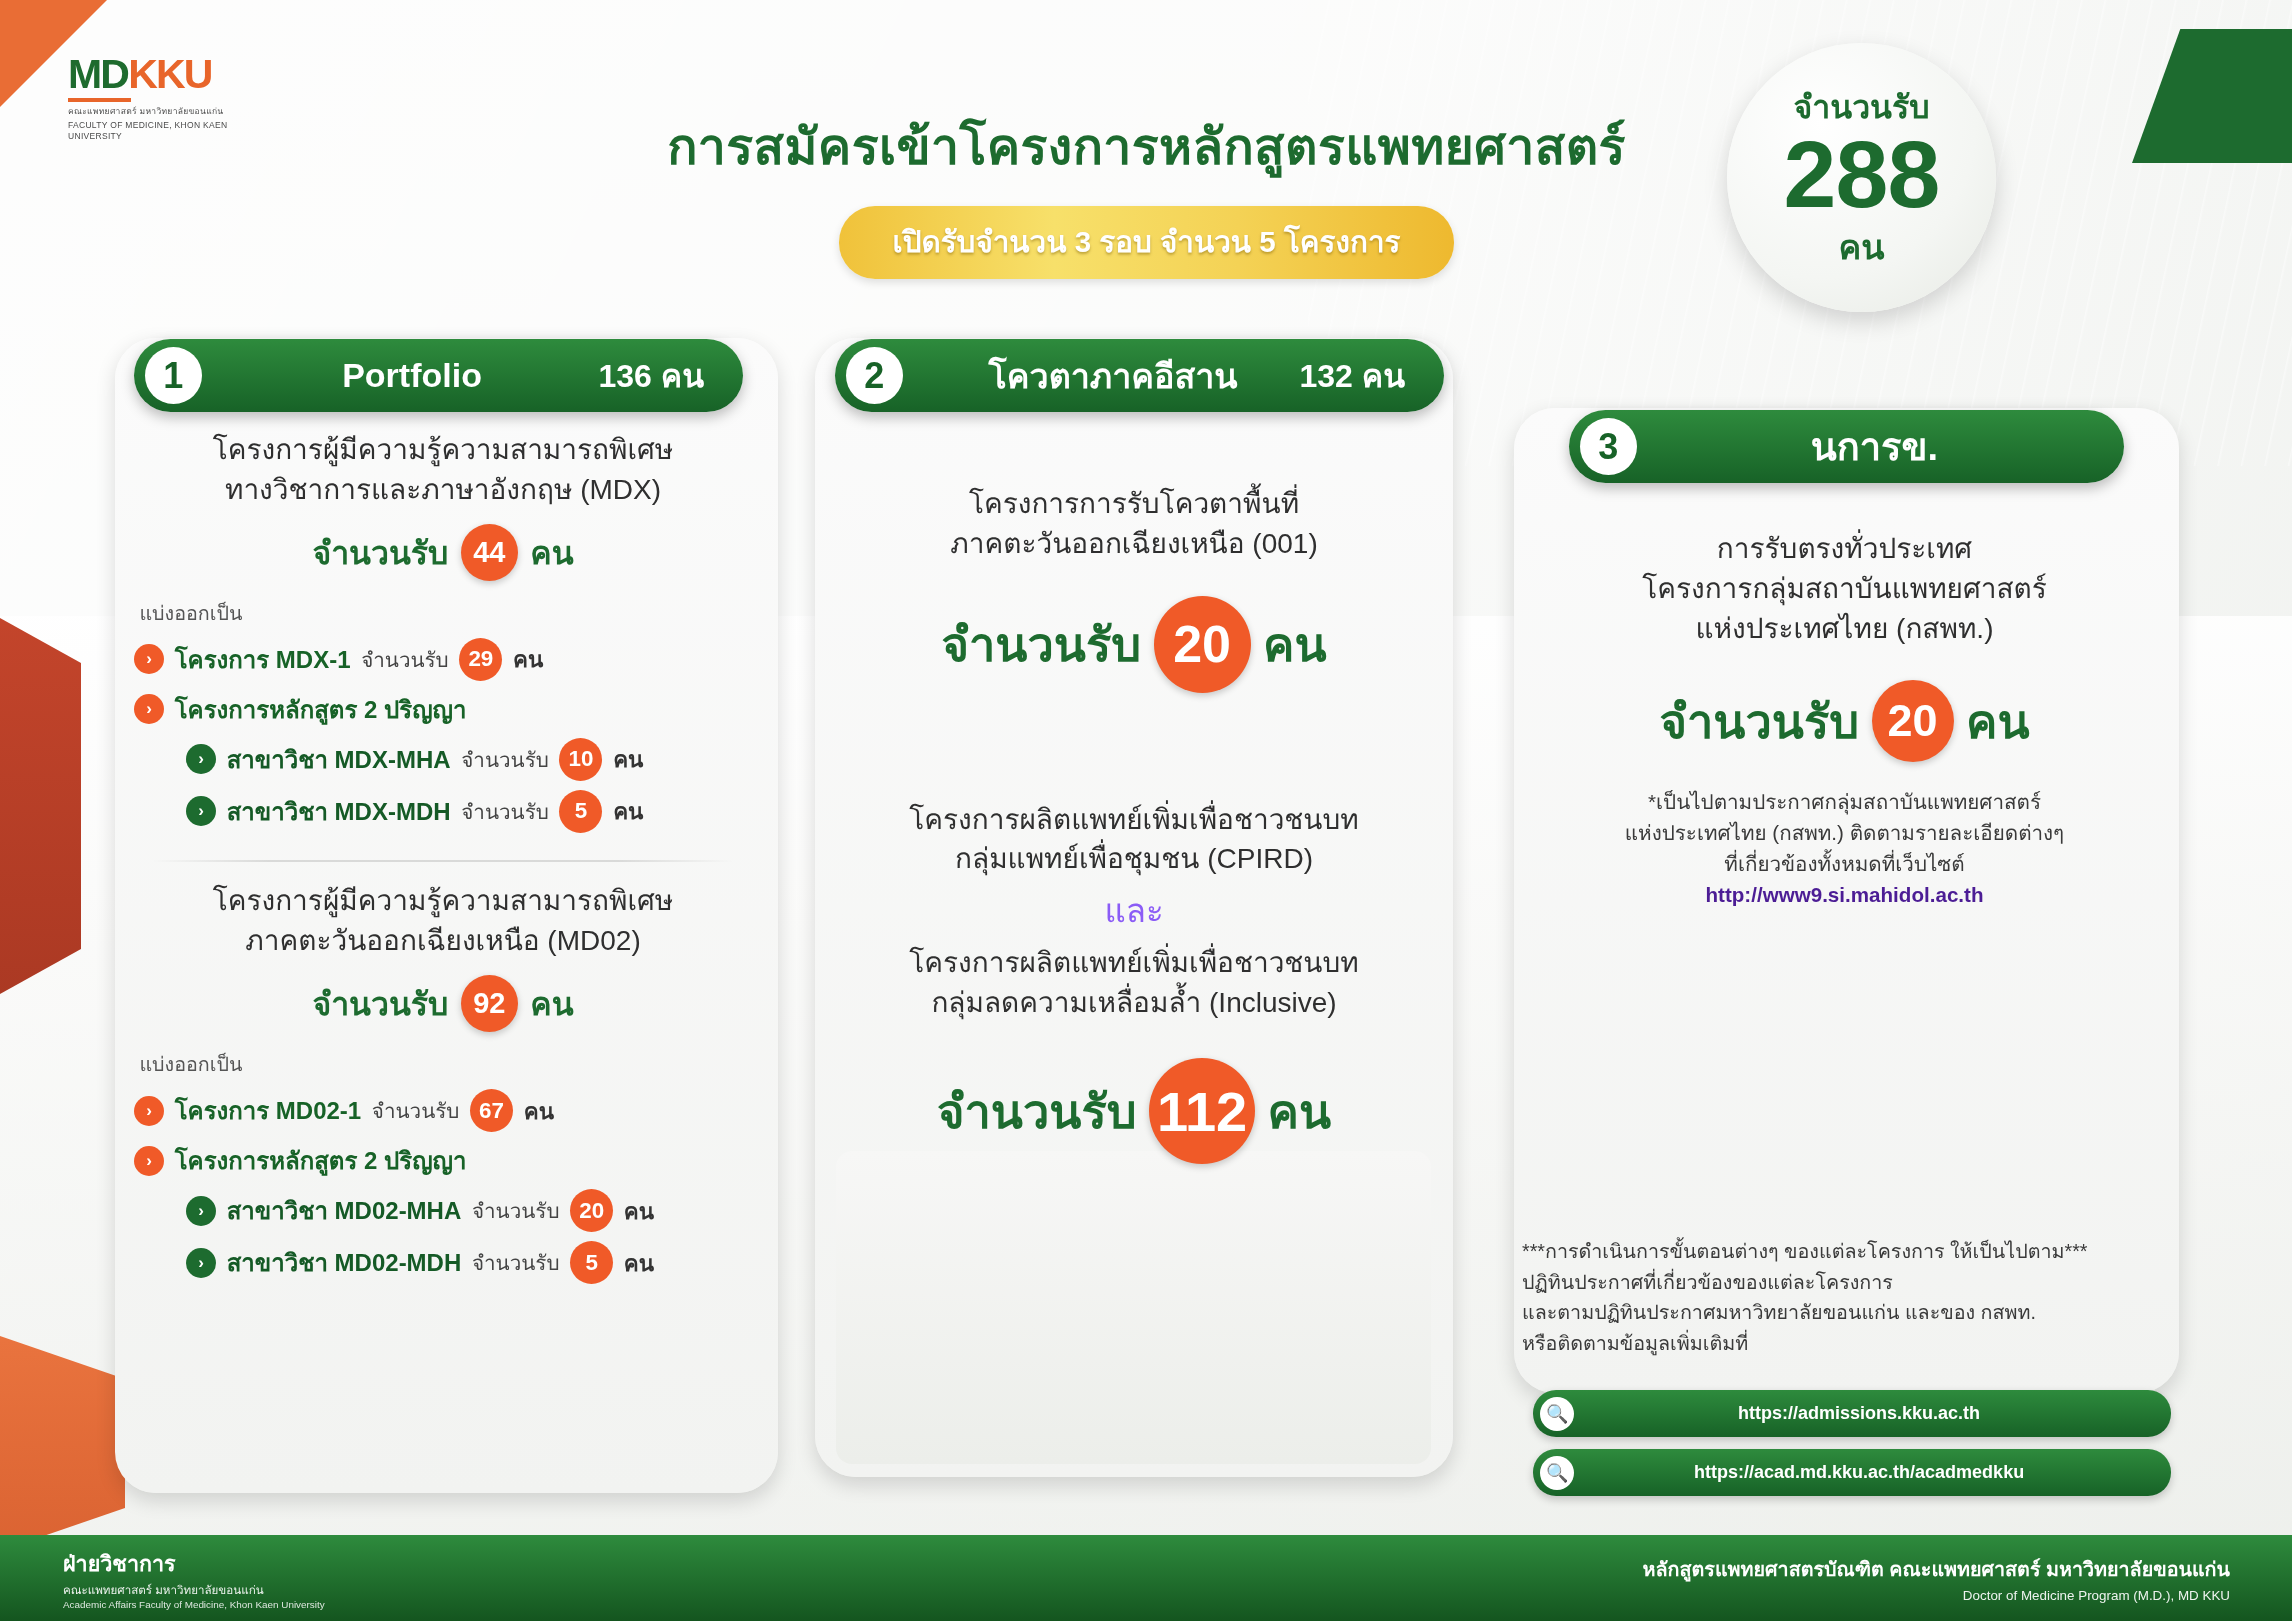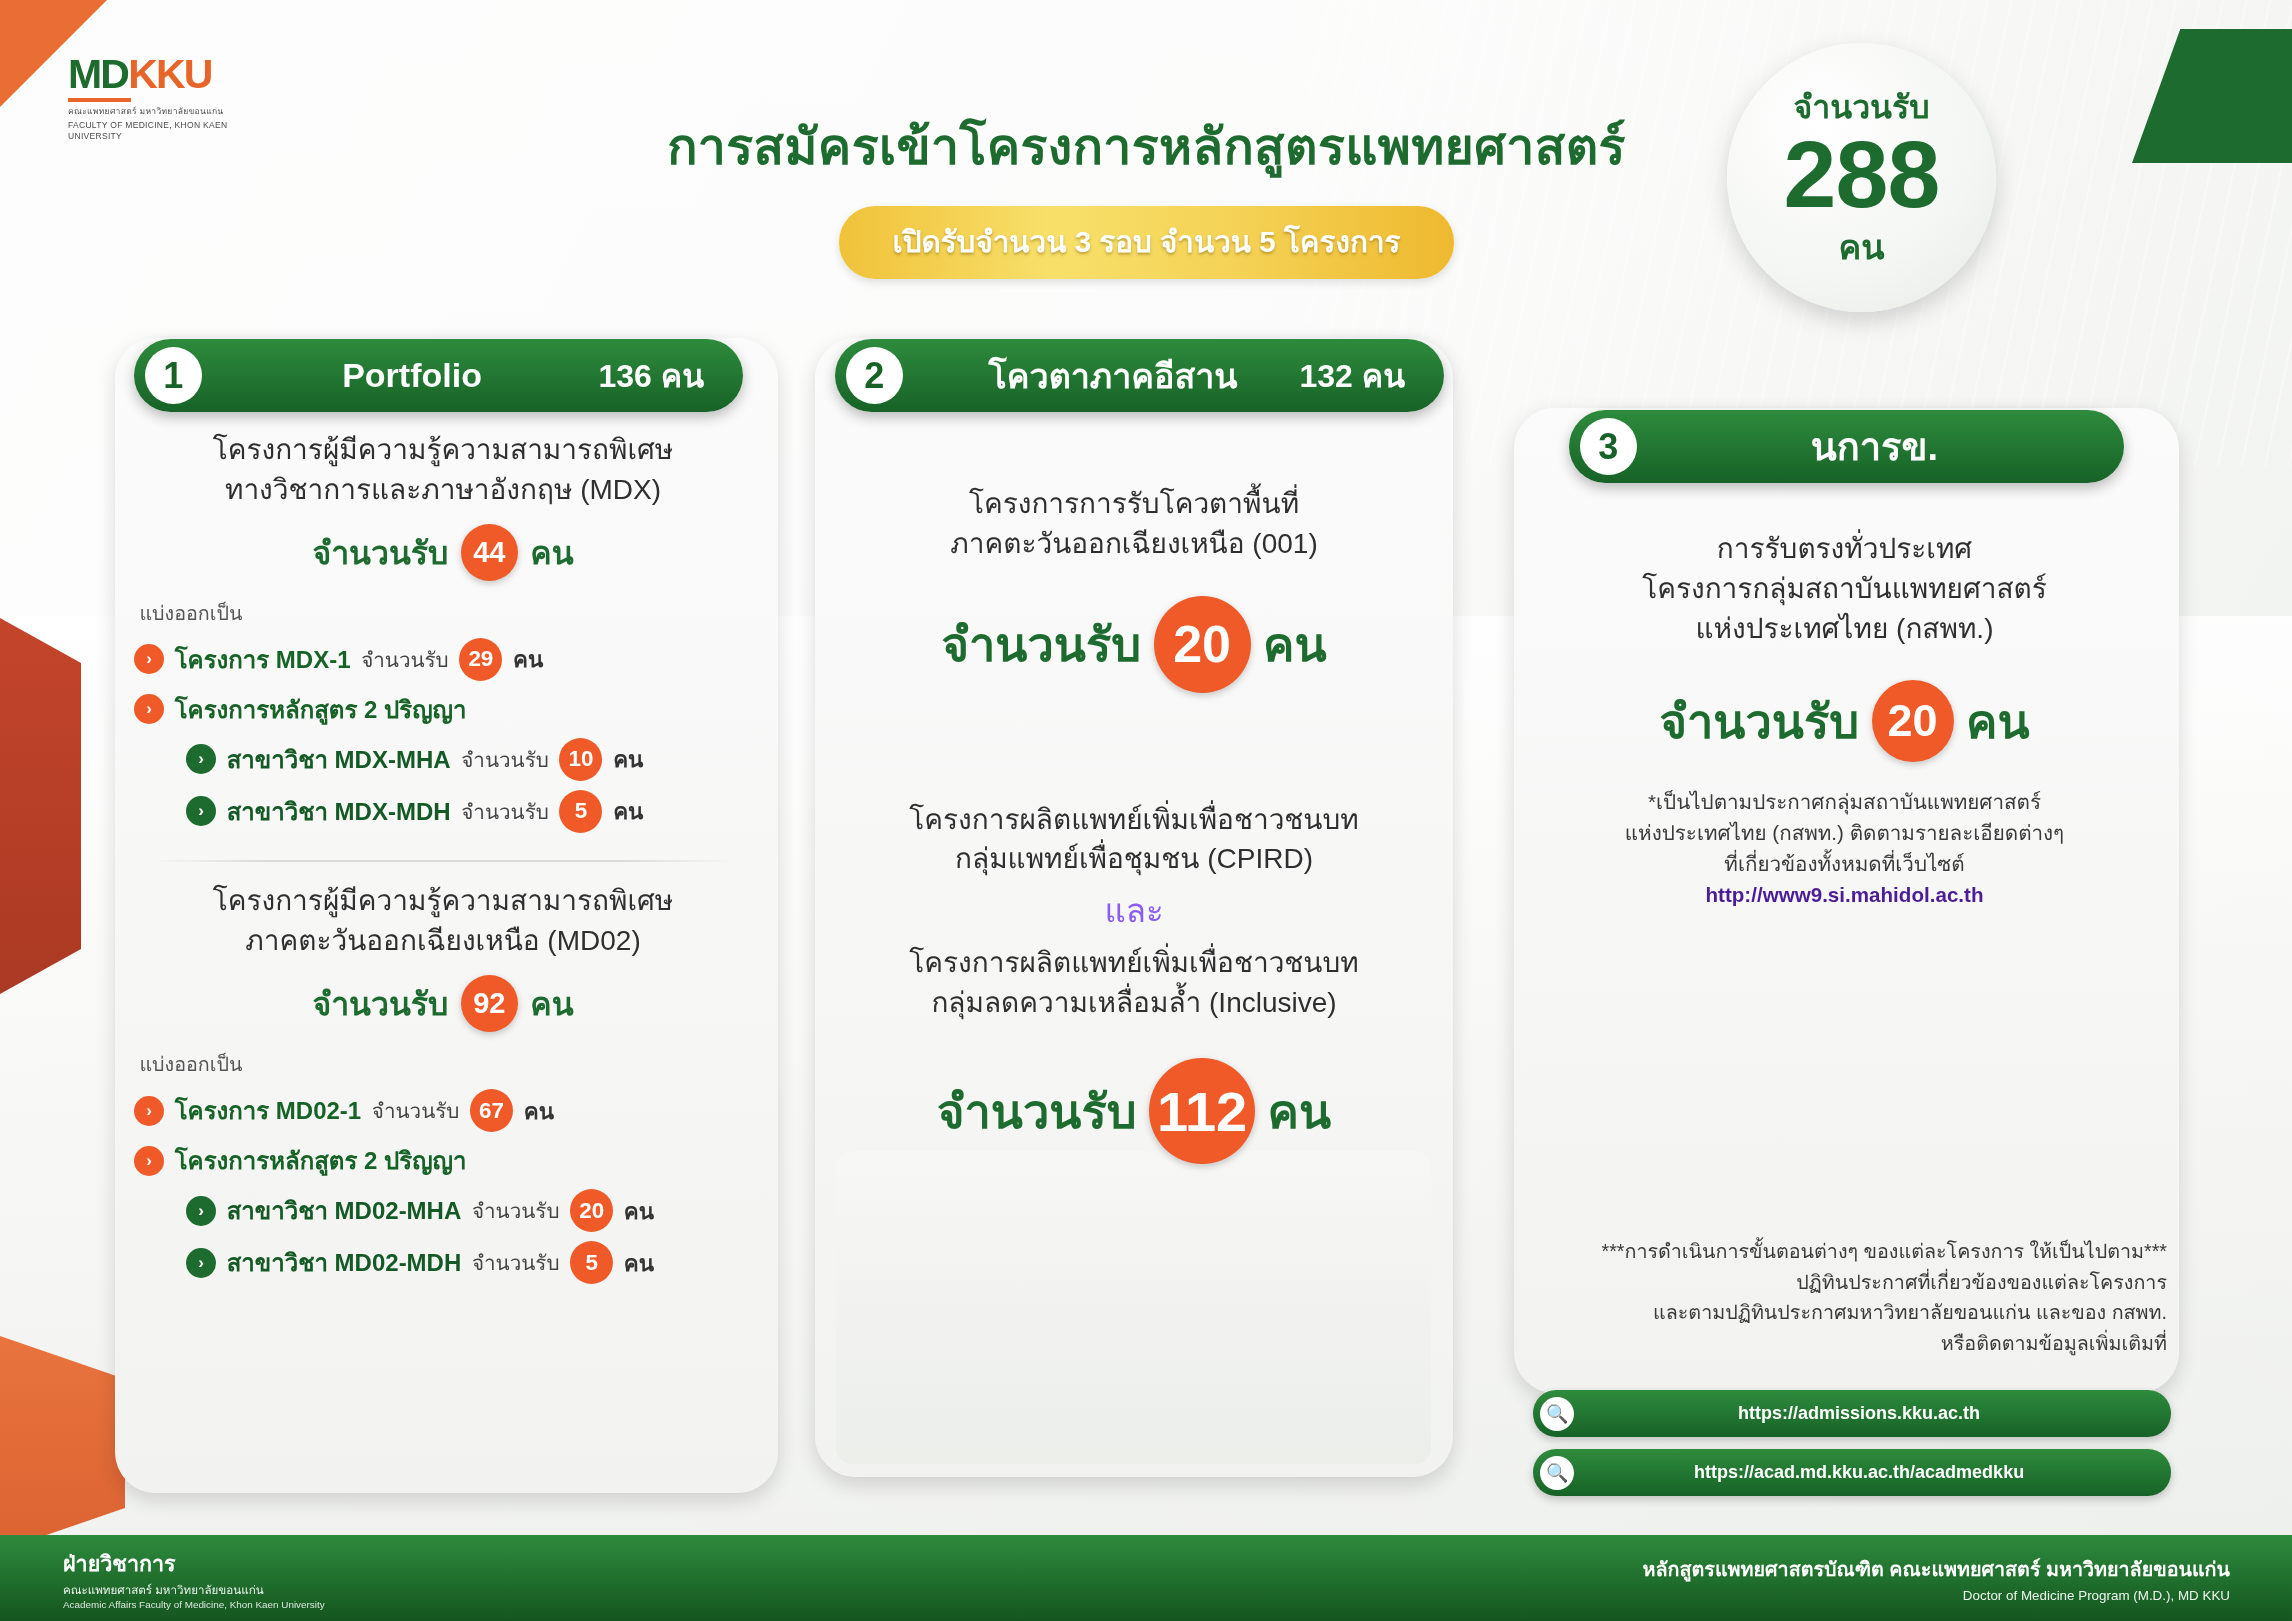--- a/index.html
+++ b/index.html
@@ -192,21 +192,21 @@
   }
   .card2-inner {
     position: absolute; left: 836px; top: 833px; width: 595px; height: 313px;
     background: linear-gradient(180deg, #f7f7f6 0%, #eceeea 100%);
     border-radius: 16px;
   }
   .and-word { font-size: 33px; color: #8b5cf6; margin: 5.4px 0; font-family: Liberation Serif, serif; }
 
   .note { font-size: 20.6px; line-height: 1.5; color: #3a3a3a; text-align: center; margin-top: 25px; }
   .note .url { font-weight: 800; color: #4c1d95; }
-  .note2 { font-size: 19.7px; line-height: 1.55; color: #3a3a3a; text-align: right; }
+  .note2 { font-size: 19.7px; line-height: 1.55; color: #3a3a3a; text-align: left; }
 
   .link-bar {
     position: absolute; display: flex; align-items: center;
     height: 47px; border-radius: 23px;
     background: linear-gradient(180deg, #2e8b3d 0%, #176227 100%);
     box-shadow: 0 3.6px 9px rgba(0,0,0,.2);
     color: #fff;
   }
   .link1 { left: 1533px; top: 1390px; width: 638px; }
   .link2 { left: 1533px; top: 1449px; width: 638px; }

